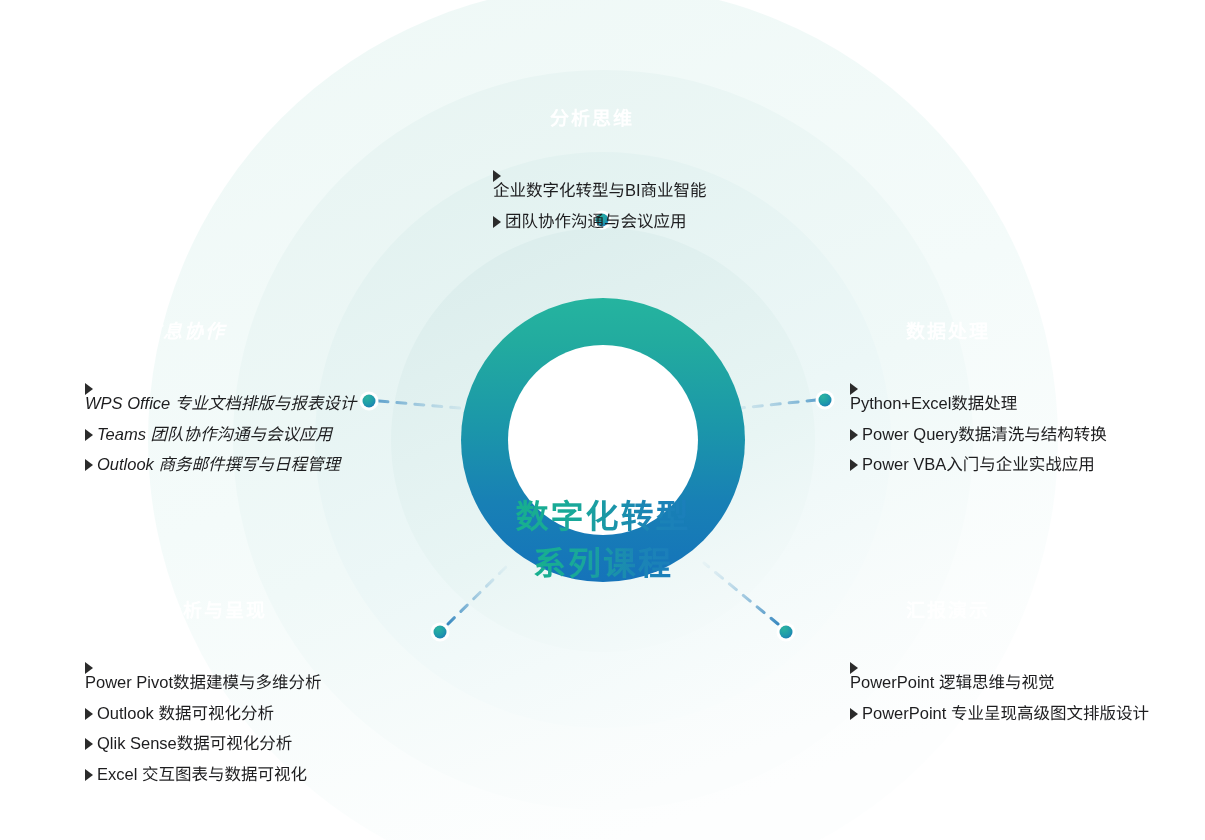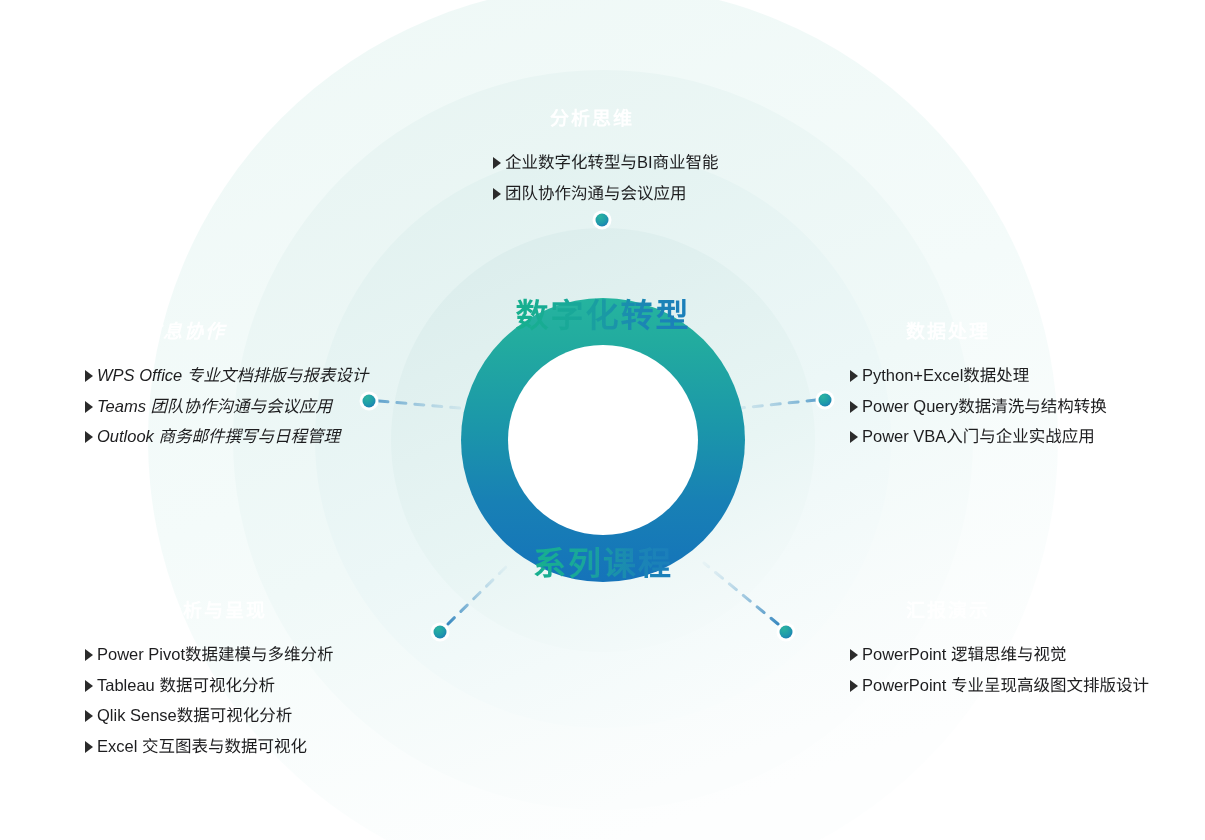--- a/index.html
+++ b/index.html
@@ -63,22 +63,22 @@
   }
   .donut-text {
     position: absolute;
     left: 0;
     top: 0;
     width: 284px;
     height: 284px;
     display: flex;
     flex-direction: column;
     align-items: center;
-    justify-content: space-between;
-    gap: 22px;
+    justify-content: flex-end;
+    gap: 10px;
   }
   .donut-line {
     font-size: 33px;
     font-weight: 700;
     letter-spacing: 2px;
     line-height: 1.1;
     background: linear-gradient(90deg, #17b08e 0%, #19a79a 35%, #1b86b4 72%, #1b7ebb 100%);
     -webkit-background-clip: text;
     background-clip: text;
     color: transparent;
@@ -111,21 +111,22 @@
   .items li {
     display: flex;
     align-items: flex-start;
     font-size: 16.5px;
     line-height: 1;
     color: #1d1d1f;
     margin-top: 14px;
     white-space: nowrap;
   }
   .items li:first-child {
-    margin-top: 17px;
+    margin-top: 30px;
+    flex-direction: column;
   }
   .bullet {
     flex: 0 0 auto;
     width: 0;
     height: 0;
     border-left: 8px solid #2b2b2b;
     border-top: 6px solid transparent;
     border-bottom: 6px solid transparent;
     margin-right: 4px;
     margin-top: 3px;
@@ -304,21 +305,21 @@
 
   <div class="cat" id="cat-visual">
     <div class="pill">可视化分析与呈现</div>
     <ul class="items">
       <li>
         <span class="bullet"></span>
         <span class="item-text">Power Pivot数据建模与多维分析</span>
       </li>
       <li>
         <span class="bullet"></span>
-        <span class="item-text">Tableau 数据可视化分析</span>
+        <span class="item-text">Outlook 数据可视化分析</span>
       </li>
       <li>
         <span class="bullet"></span>
         <span class="item-text">Qlik  Sense数据可视化分析</span>
       </li>
       <li>
         <span class="bullet"></span>
         <span class="item-text">Excel 交互图表与数据可视化</span>
       </li>
     </ul>

